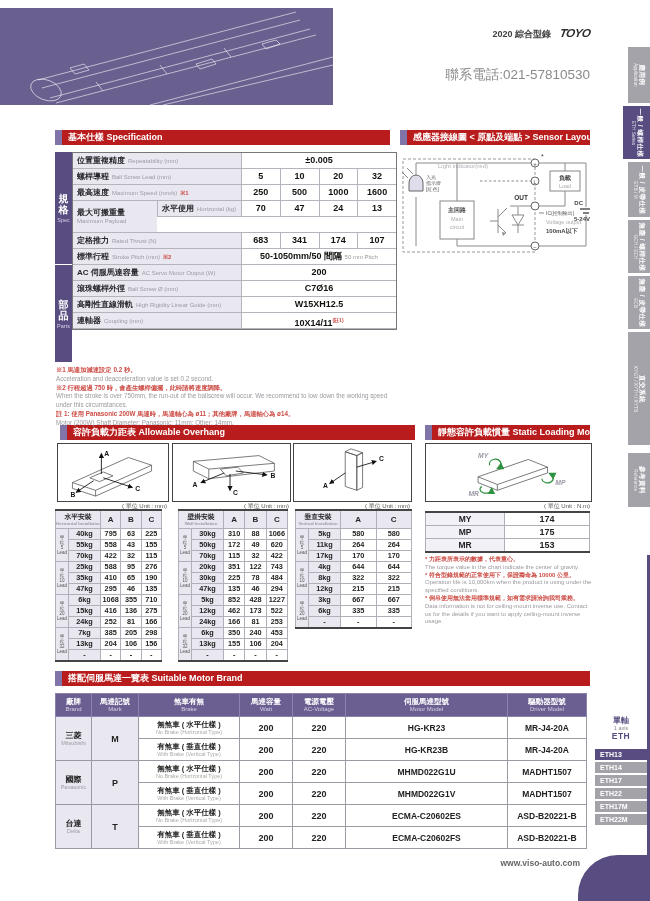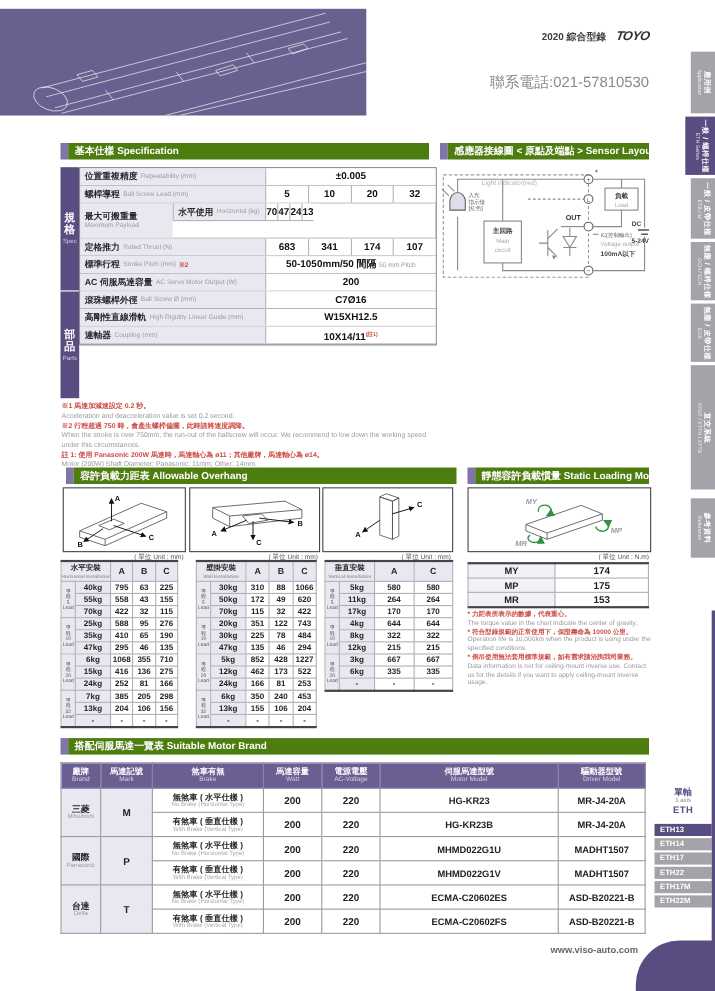--- a/index.html
+++ b/index.html
@@ -8,21 +8,21 @@
   
   .banner{position:absolute;left:0;top:8px;width:333px;height:97px;background:#6a6090;overflow:hidden}
   .banner svg{display:block}
   
   .cat{position:absolute;left:390px;top:27px;width:200px;text-align:right;font-size:9px;font-weight:bold;color:#3f3f3f;white-space:nowrap}
   .cat .logo{display:inline-block;font-style:italic;font-weight:900;font-size:11.5px;letter-spacing:-.5px;transform:skewX(-10deg);margin-left:6px;color:#2f2f33}
   .phone{position:absolute;left:390px;top:66px;width:200px;text-align:right;font-size:13.5px;color:#8a8a8a}
   
   .bar{position:absolute;height:15px;display:flex;font-size:9px;font-weight:bold;color:#fff}
   .bar .acc{width:7px;background:#8174a8}
-  .bar .bt{flex:1;background:#4d7c0f;line-height:15px;padding-left:6px;white-space:nowrap;overflow:hidden}
+  .bar .bt{flex:1;background:#b91c1c;line-height:15px;padding-left:6px;white-space:nowrap;overflow:hidden}
   #bar-spec{left:55px;top:130px;width:335px}
   #bar-sensor{left:400px;top:130px;width:190px}
   #bar-overhang{left:60px;top:425px;width:355px}
   #bar-static{left:425px;top:425px;width:165px}
   #bar-motor{left:55px;top:671px;width:535px}
   
   .sidelab{position:absolute;left:55px;width:17px;background:#584c80;color:#fff;display:flex;flex-direction:column;align-items:center;justify-content:center}
   #side-spec{top:152px;height:112px}
   #side-parts{top:265px;height:97px}
   .sidelab .z{font-size:10px;font-weight:bold;line-height:11px}
@@ -32,21 +32,21 @@
   .srow{display:flex;height:16px;box-sizing:border-box;border-bottom:1px solid #b4b4bc}
   .srow.last{border-bottom:none}
   .srow.grp{height:32px}
   .sl{background:#e9e8f1;padding-left:4px;white-space:nowrap;overflow:hidden;display:flex;align-items:center;gap:3px;box-sizing:border-box}
   .sl .zh{font-weight:bold;font-size:8px;color:#26262b}
   .sl .en{font-size:6px;color:#9b9ba4}
   .sl .note{font-size:6px;color:#cc4b44;font-weight:bold}
   .sl.w168{width:168px}
   .sl.w84{width:84px}
   .sl.main{flex-direction:column;justify-content:center;align-items:flex-start;gap:0;line-height:1.1}
-  .subcol{flex:1;display:flex;}
+  .subcol{flex:1;display:flex;flex-direction:column}
   .subrow{display:flex;height:16px;box-sizing:border-box;border-bottom:1px solid #b4b4bc}
   .subrow.last{border-bottom:none}
   .sl2{width:84px;border-left:1px solid #b4b4bc}
   .vals{display:flex;flex:1}
   .v{flex:1;border-left:1px solid #b4b4bc;text-align:center;font-size:9px;font-weight:bold;color:#111;line-height:15px;background:#fff;overflow:hidden}
   .vwide{flex:1;border-left:1px solid #b4b4bc;text-align:center;font-size:9px;font-weight:bold;color:#111;line-height:15px;background:#fff;white-space:nowrap;overflow:hidden}
   .vwide .sub{font-size:6px;color:#999;font-weight:normal}
   .vwide .sup{font-size:5px;color:#cc4b44;vertical-align:super}
   
   .notes{position:absolute;left:56px;top:366px;width:345px;font-size:6.3px;line-height:8.8px}
@@ -206,20 +206,33 @@
   <div class="srow">
     <div class="sl w168">
         <span class="zh">螺桿導程</span>
         <span class="en">Ball Screw Lead (mm)</span>
       </div>
     <div class="vals">
       <div class="v">5</div>
       <div class="v">10</div>
       <div class="v">20</div>
       <div class="v">32</div>
+    </div>
+  </div>
+  <div class="srow">
+    <div class="sl w168">
+        <span class="zh">最高速度</span>
+        <span class="en">Maximum Speed (mm/s)</span>
+        <span class="note">※1</span>
+      </div>
+    <div class="vals">
+      <div class="v">250</div>
+      <div class="v">500</div>
+      <div class="v">1000</div>
+      <div class="v">1600</div>
     </div>
   </div>
   <div class="srow grp">
     <div class="sl w84 main">
         <span class="zh">最大可搬重量</span>
         <span class="en">Maximum Payload</span>
       </div>
     <div class="subcol">
       <div class="subrow">
         <div class="sl sl2">

